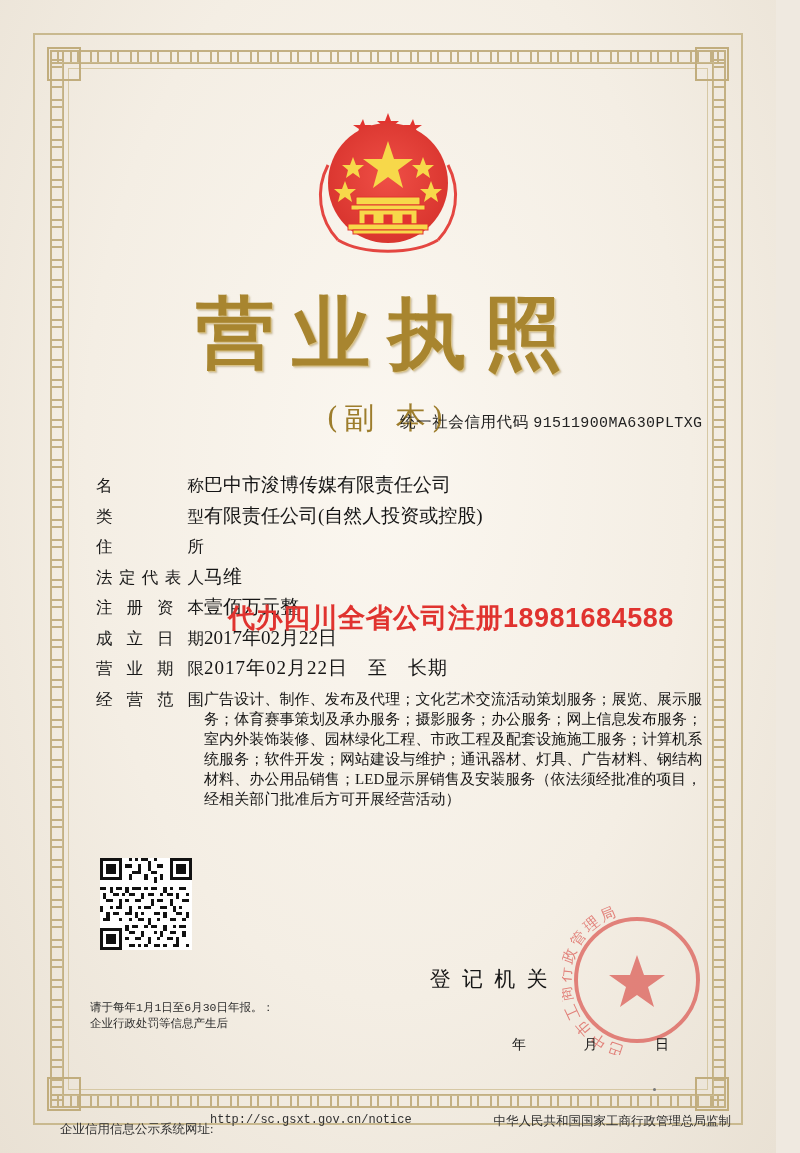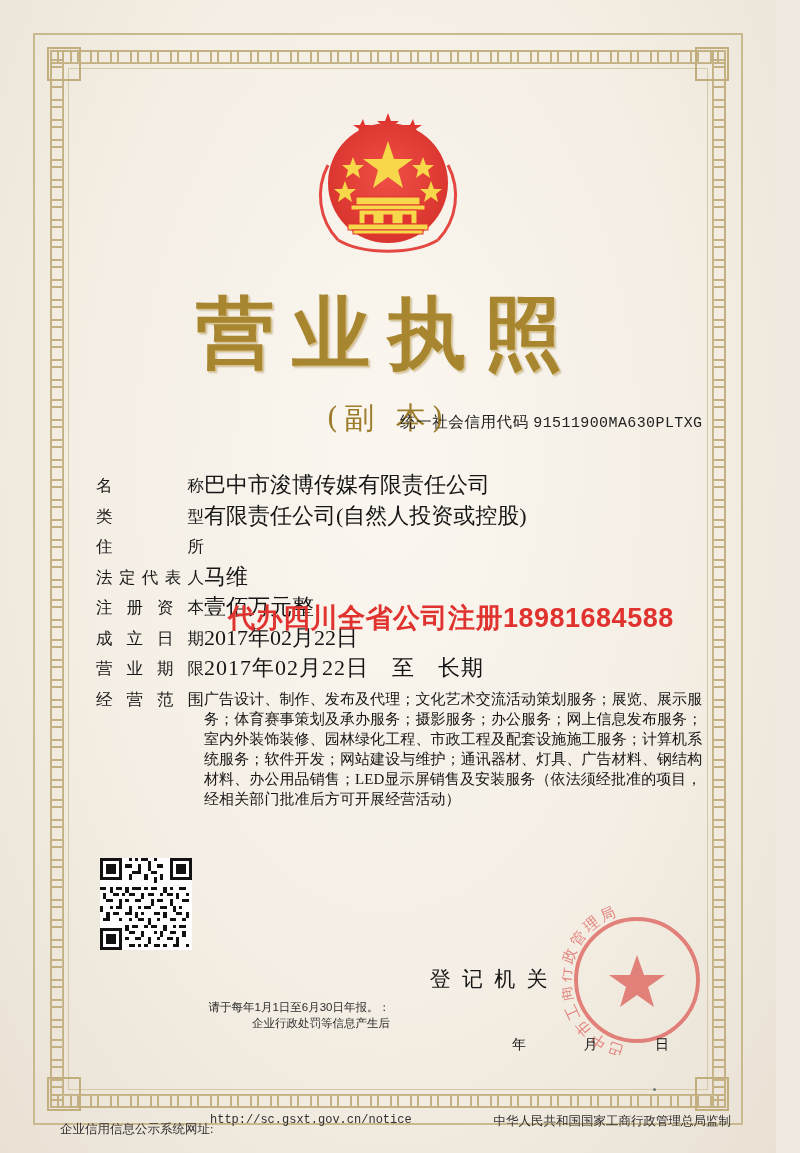--- a/index.html
+++ b/index.html
@@ -90,43 +90,42 @@
   }
   .row{display:flex;align-items:flex-start;margin-bottom:8.5px;}
   .lbl{
     width:108px;flex:0 0 108px;
     font-size:16.5px;color:#1a1a1a;
     display:flex;justify-content:space-between;
     font-family:"Liberation Serif","DejaVu Serif",serif;
   }
   .lbl span{display:inline-block;}
   .val{
-    font-size:22px;color:#151515;line-height:20px;
+    font-size:19px;color:#151515;line-height:20px;
     font-family:"Liberation Serif","DejaVu Serif",serif;
   }
   .row.scope .val{font-size:15px;line-height:20px;letter-spacing:.1px;}
   .date-split{letter-spacing:1px;}
   
   .redstamp-text{
     position:absolute;left:228px;top:600px;
     font-size:27px;color:#e0332f;font-weight:bold;
     font-family:"Liberation Sans","DejaVu Sans",sans-serif;
     letter-spacing:.5px;
     white-space:nowrap;
   }
   
   .qr{
     position:absolute;left:100px;top:858px;width:92px;height:92px;
   }
   
   .notes{
     position:absolute;left:90px;top:1000px;width:300px;
     font-size:11.5px;color:#2b2b2b;line-height:15.5px;
-    font-family:Liberation Sans, sans-serif;
-    text-align:right;
+    font-family:Liberation Mono, monospace;
   }
   .reg-auth{
     position:absolute;left:390px;top:965px;width:200px;text-align:center;
     font-size:21px;letter-spacing:3px;color:#151515;
   }
   .dateline{
     position:absolute;left:470px;top:1022px;width:250px;
     font-size:16px;color:#151515;letter-spacing:1px;
   }
   .dateline .y{margin-right:26px;}

